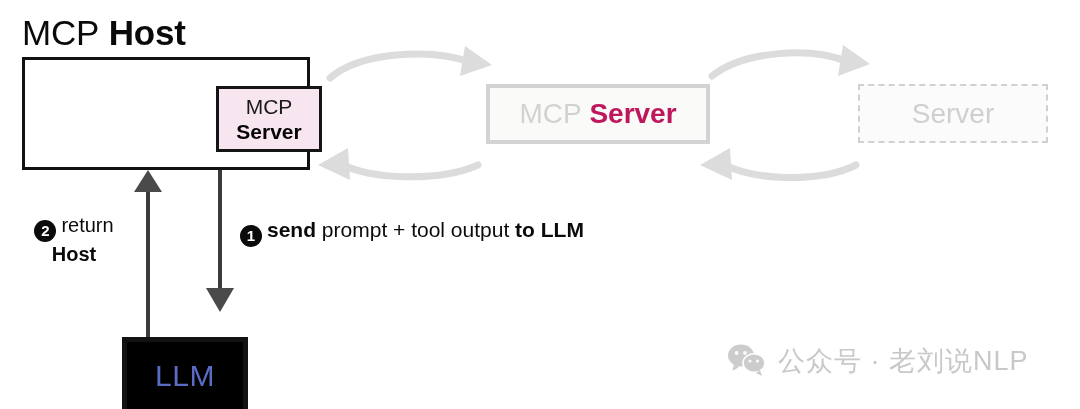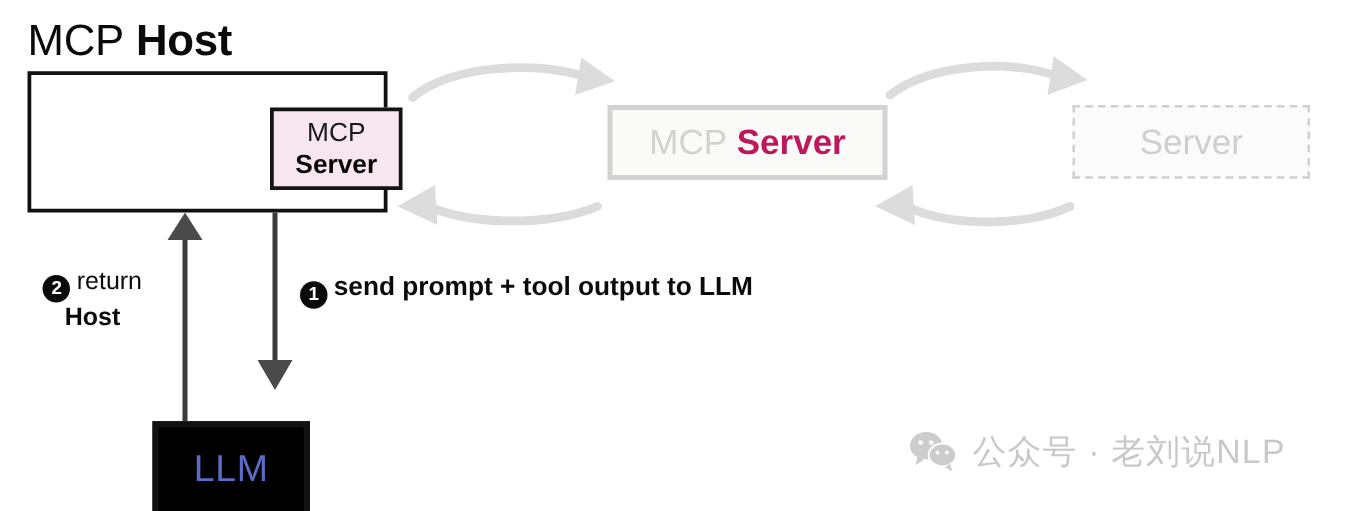--- a/index.html
+++ b/index.html
@@ -150,41 +150,41 @@
     margin-right: 5px;
   }
   .step-1 {
     left: 240px;
     top: 217px;
     font-size: 21px;
     line-height: 26px;
     white-space: nowrap;
   }
   .step-1 .w-light { font-weight: 700; }
-  .step-1 .w-bold  { font-weight: 700; }
+  .step-1 .w-bold  { font-weight: 400; }
 
   .step-2 {
     left: 4px;
     top: 213px;
     width: 140px;
     text-align: center;
     font-size: 20px;
     line-height: 25px;
   }
   .step-2 .row { display: block; }
   .step-2 .w-light { font-weight: 400; }
   .step-2 .w-bold  { font-weight: 700; }
 
   
   .watermark {
     position: absolute;
     left: 727px;
     top: 343px;
     display: flex;
-    align-items: center;
+    align-items: flex-start;
     gap: 11px;
   }
   .watermark .wm-text {
     font-size: 27px;
     font-weight: 400;
     color: #c8c8c8;
     letter-spacing: 1px;
     white-space: nowrap;
   }
 </style>

